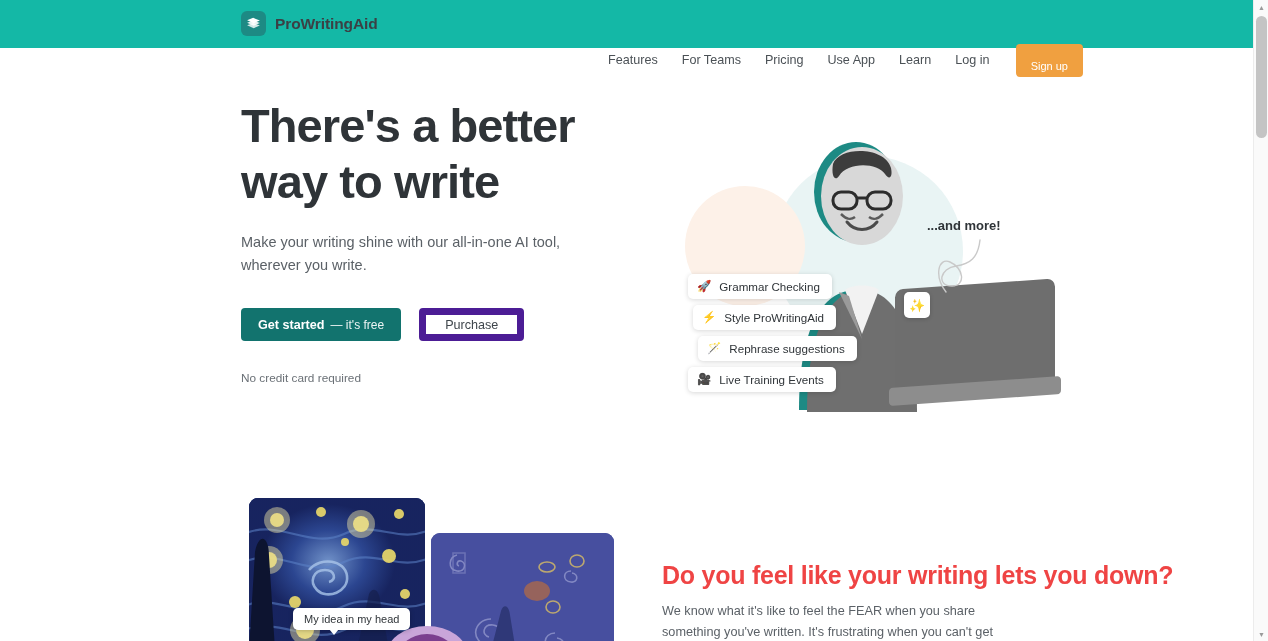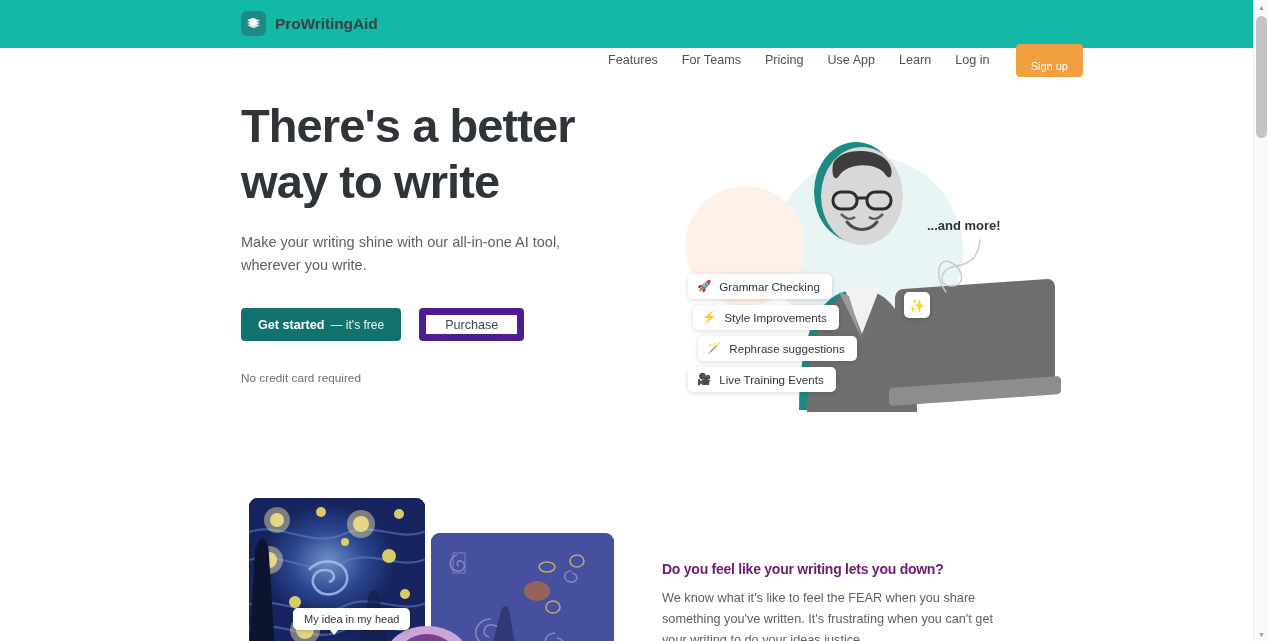--- a/index.html
+++ b/index.html
@@ -403,23 +403,23 @@
   .frame-blue svg { display: block; }
 
   .lower-copy {
     position: absolute;
     left: 662px;
     top: 83px;
     width: 370px;
   }
 
   .lower-title {
-    font-size: 14px;
+    font-size: 25px;
     font-weight: bold;
-    color: #701a75;
+    color: #ef4444;
     letter-spacing: -0.25px;
     white-space: nowrap;
   }
 
   .lower-text {
     margin-top: 11px;
     font-size: 12.7px;
     line-height: 21px;
     color: #5b6167;
     width: 348px;
@@ -551,21 +551,21 @@
 
         <div class="sparkle-badge">✨</div>
 
         <div class="feature-chips">
           <div class="chip">
             <span class="chip-icon">🚀</span>
             <span>Grammar Checking</span>
           </div>
           <div class="chip">
             <span class="chip-icon">⚡</span>
-            <span>Style Improvements</span>
+            <span>Style ProWritingAid</span>
           </div>
           <div class="chip">
             <span class="chip-icon">🪄</span>
             <span>Rephrase suggestions</span>
           </div>
           <div class="chip">
             <span class="chip-icon">🎥</span>
             <span>Live Training Events</span>
           </div>
         </div>

